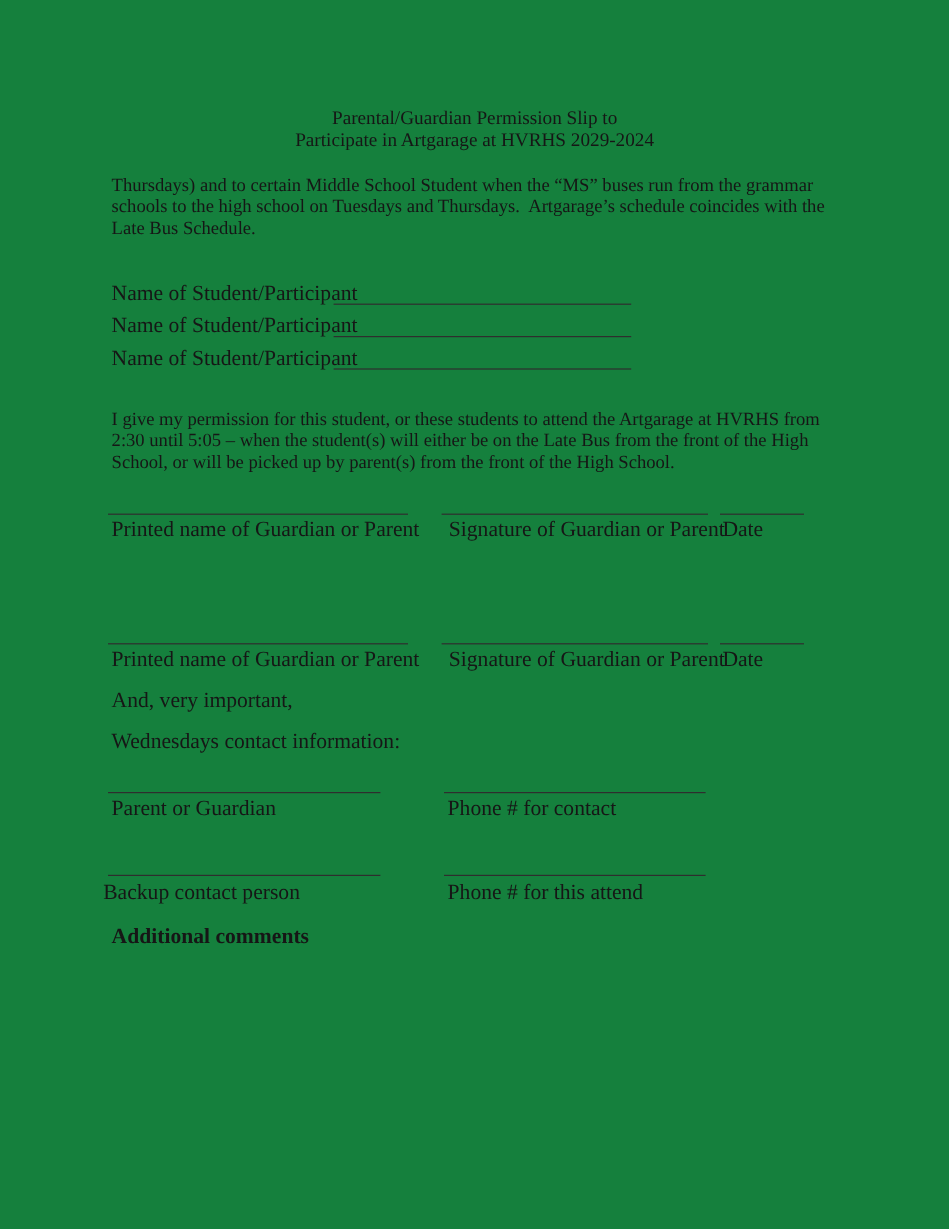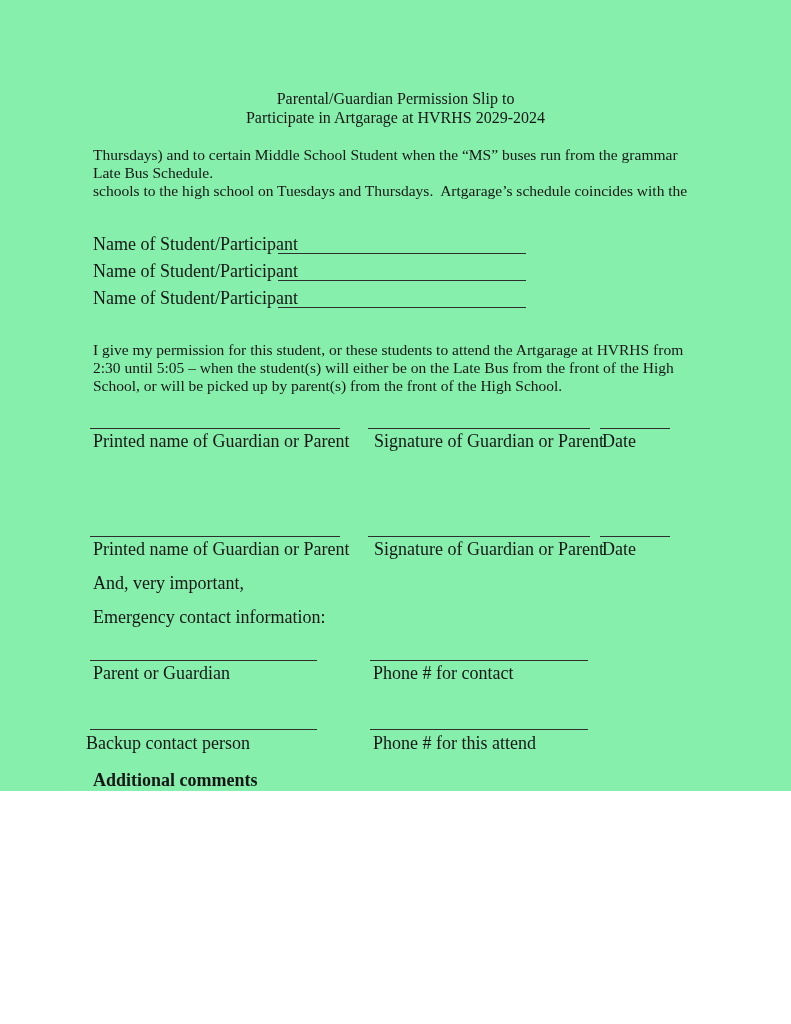--- a/index.html
+++ b/index.html
@@ -3,23 +3,23 @@
 <meta charset="utf-8">
 <style>
   html, body {
     margin: 0;
     padding: 0;
     background: #ffffff;
   }
   .page {
     position: relative;
     width: 791px;
-    height: 791px;
+    height: 1024px;
     margin: 0 auto;
-    background: #86efac;
+    background: #15803d;
     font-family: "Liberation Serif", "DejaVu Serif", serif;
     color: #161616;
     overflow: hidden;
   }
   .title {
     position: absolute;
     top: 90px;
     left: 0;
     width: 791px;
     text-align: center;
@@ -50,22 +50,22 @@
 
 <div class="page">
 
   <div class="title">
     <div>Parental/Guardian Permission Slip to</div>
     <div>Participate in Artgarage at HVRHS 2029-2024</div>
   </div>
 
   <div class="para" style="top:146px;">
     <div>Thursdays) and to certain Middle School Student when the “MS” buses run from the grammar</div>
+    <div>schools to the high school on Tuesdays and Thursdays.  Artgarage’s schedule coincides with the</div>
     <div>Late Bus Schedule.</div>
-    <div>schools to the high school on Tuesdays and Thursdays.  Artgarage’s schedule coincides with the</div>
   </div>
 
   <span class="t" style="left:93px; top:235px;">Name of Student/Participant</span>
   <div class="blank-line" style="left:278px; top:253px; width:248px;"></div>
 
   <span class="t" style="left:93px; top:262px;">Name of Student/Participant</span>
   <div class="blank-line" style="left:278px; top:280px; width:248px;"></div>
 
   <span class="t" style="left:93px; top:289px;">Name of Student/Participant</span>
   <div class="blank-line" style="left:278px; top:307px; width:248px;"></div>
@@ -84,21 +84,21 @@
   <span class="t" style="left:602px; top:432px;">Date</span>
 
   <div class="blank-line" style="left:90px;  top:536px; width:250px;"></div>
   <div class="blank-line" style="left:368px; top:536px; width:222px;"></div>
   <div class="blank-line" style="left:600px; top:536px; width:70px;"></div>
   <span class="t" style="left:93px;  top:540px;">Printed name of Guardian or Parent</span>
   <span class="t" style="left:374px; top:540px;">Signature of Guardian or Parent</span>
   <span class="t" style="left:602px; top:540px;">Date</span>
 
   <span class="t" style="left:93px; top:574px;">And, very important,</span>
-  <span class="t" style="left:93px; top:608px;">Emergency contact information:</span>
+  <span class="t" style="left:93px; top:608px;">Wednesdays contact information:</span>
 
   <div class="blank-line" style="left:90px;  top:660px; width:227px;"></div>
   <div class="blank-line" style="left:370px; top:660px; width:218px;"></div>
   <span class="t" style="left:93px;  top:664px;">Parent or Guardian</span>
   <span class="t" style="left:373px; top:664px;">Phone # for contact</span>
 
   <div class="blank-line" style="left:90px;  top:729px; width:227px;"></div>
   <div class="blank-line" style="left:370px; top:729px; width:218px;"></div>
   <span class="t" style="left:86px;  top:734px;">Backup contact person</span>
   <span class="t" style="left:373px; top:734px;">Phone # for this attend</span>

